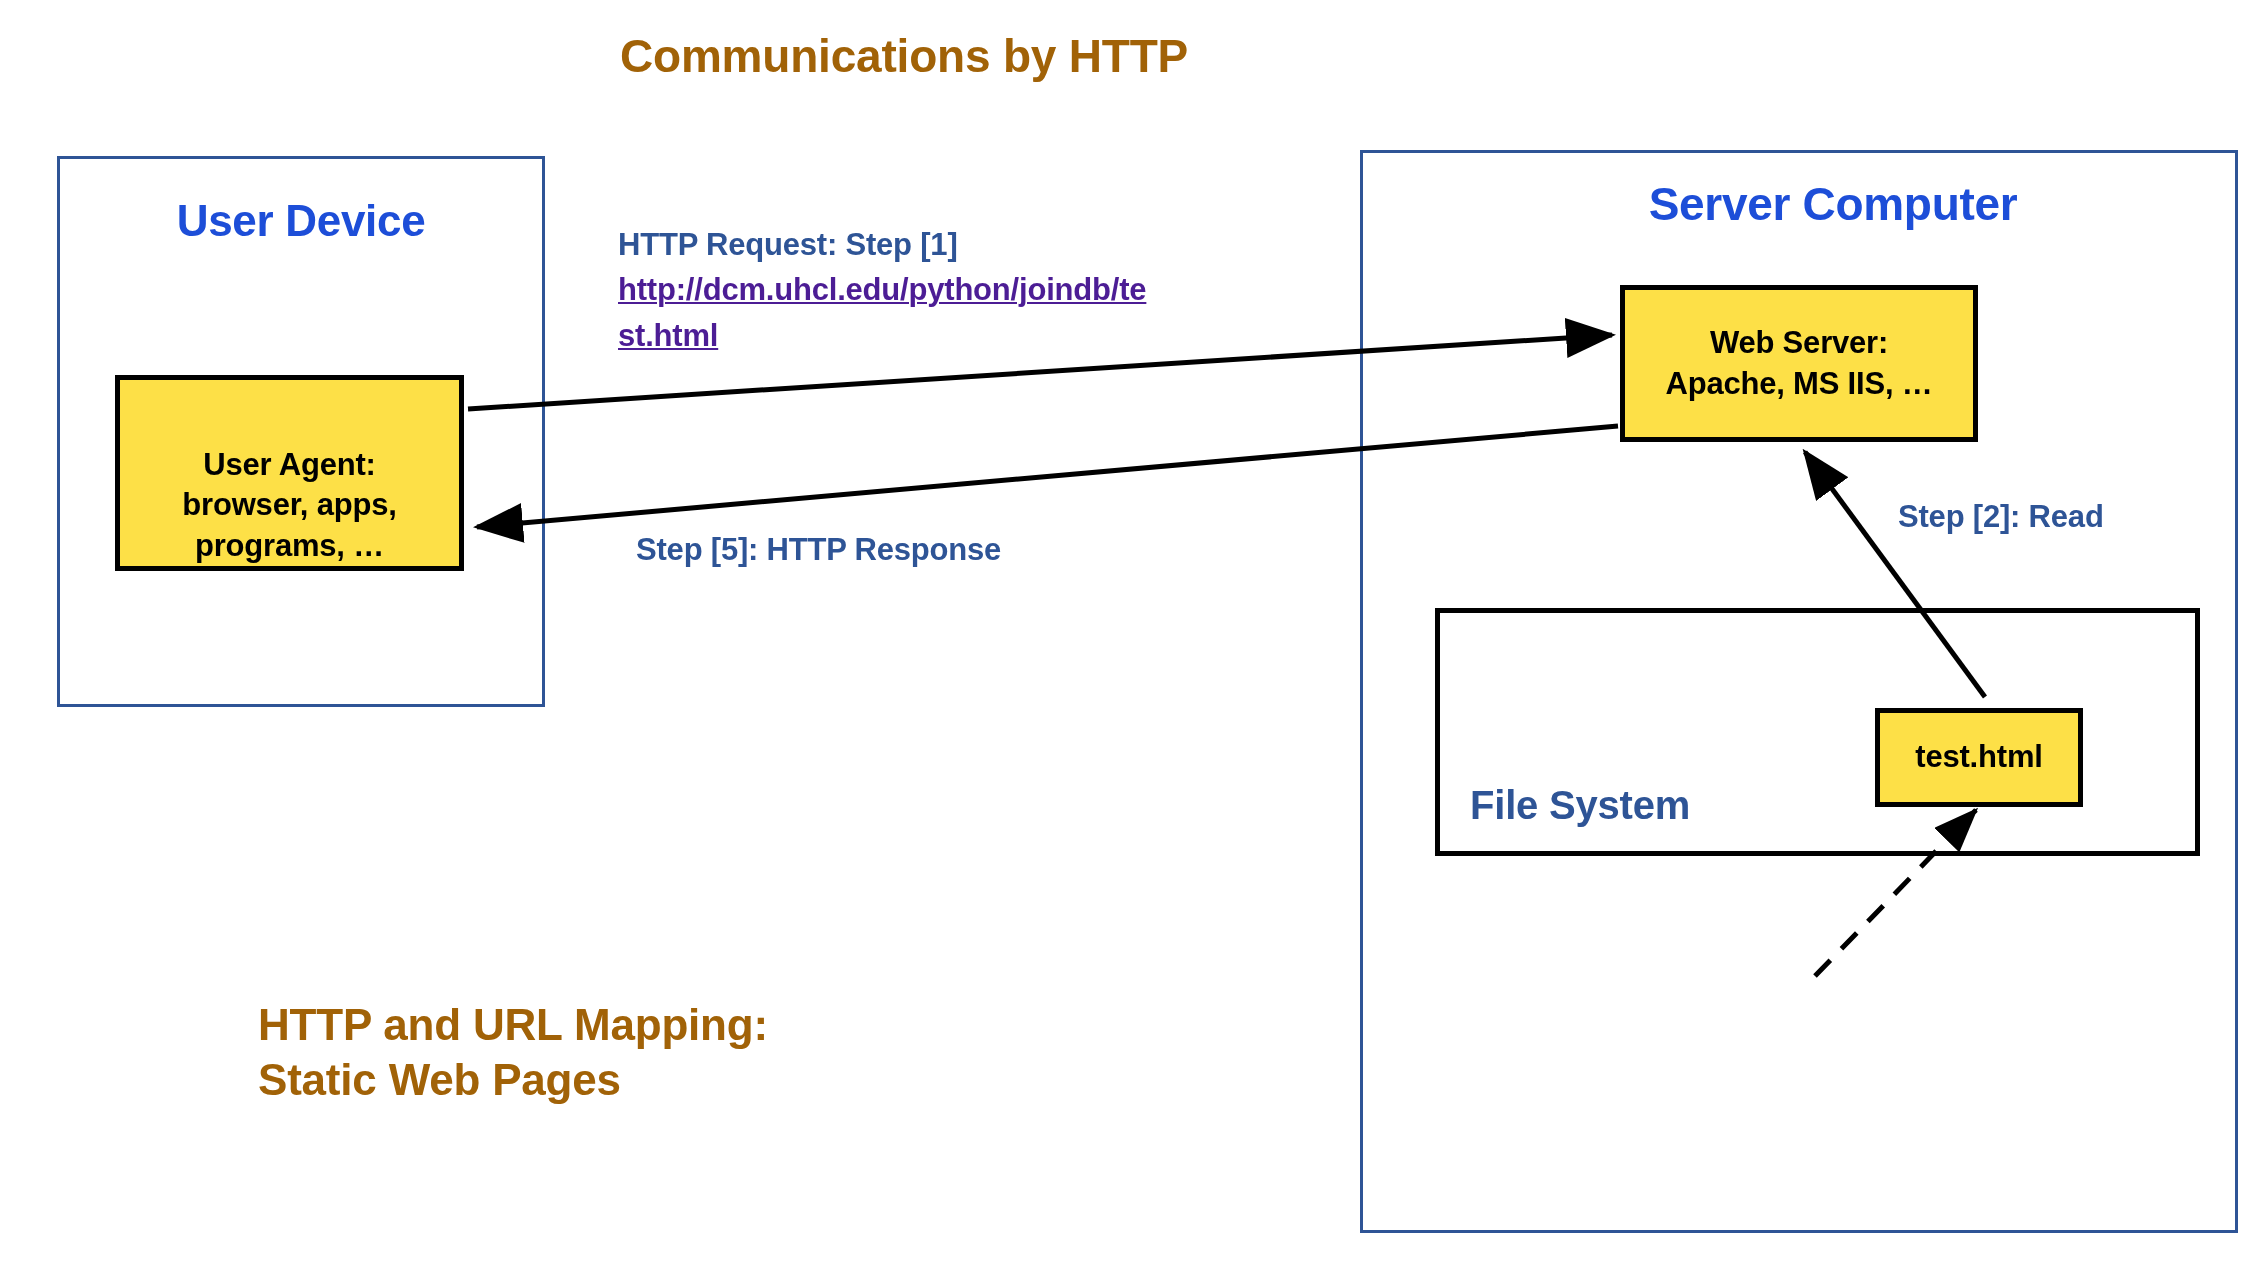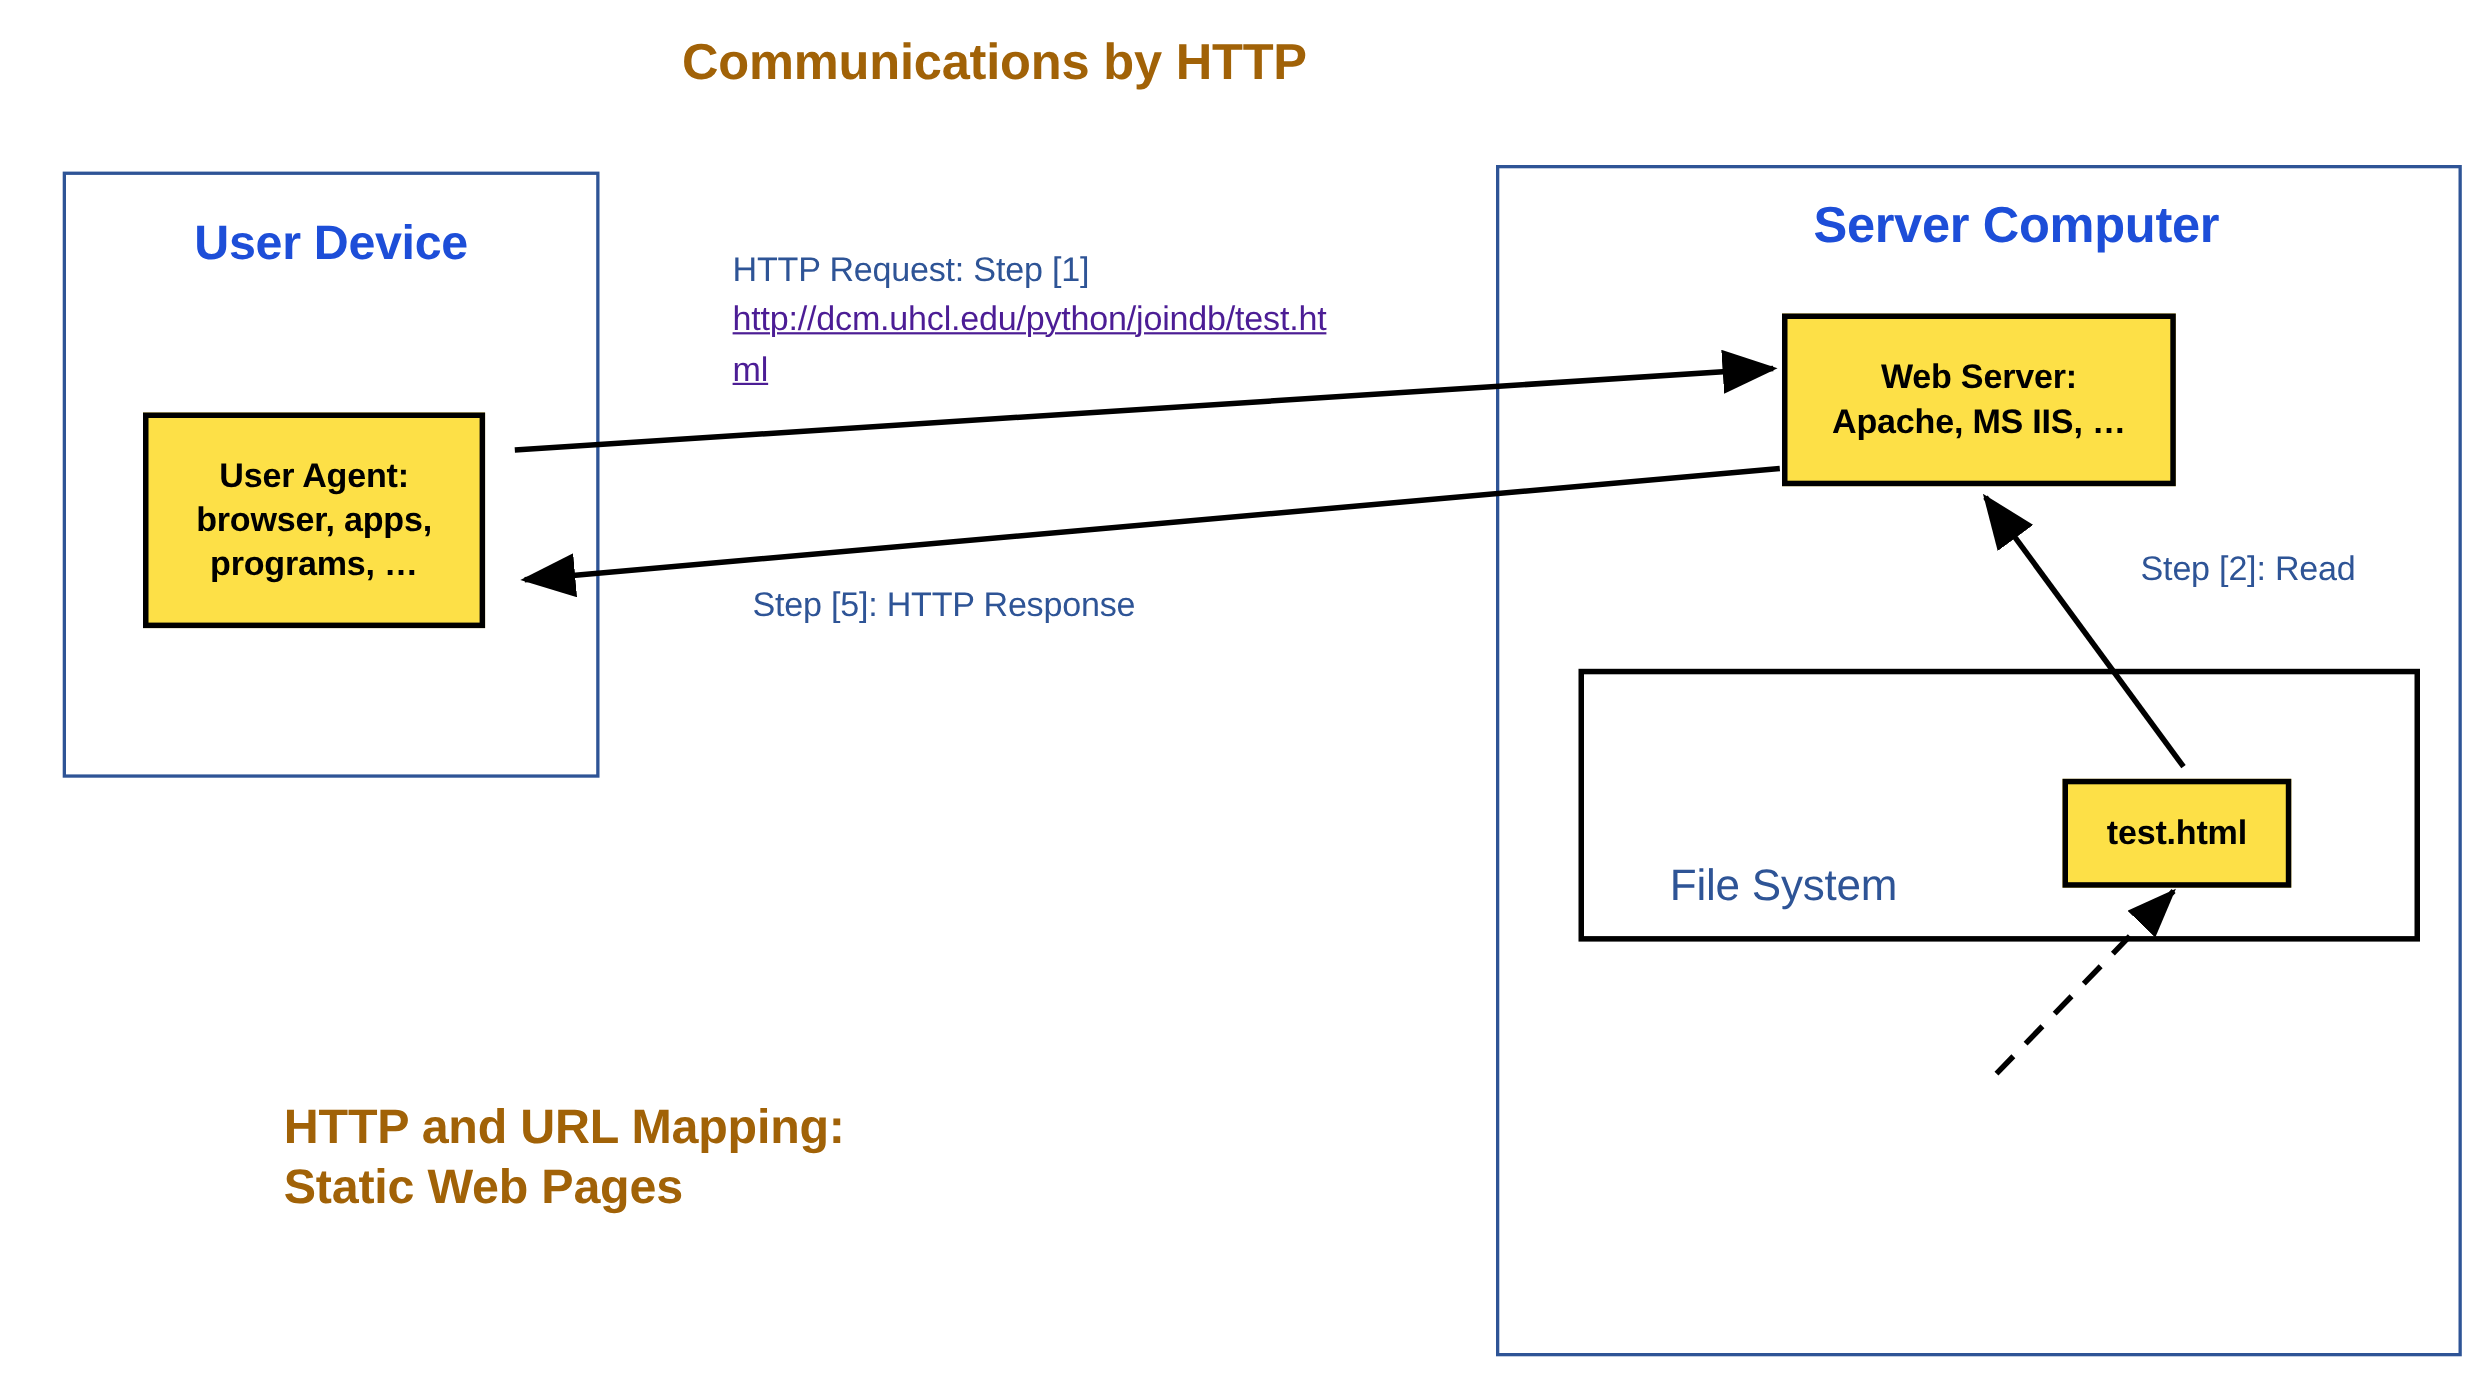--- a/index.html
+++ b/index.html
@@ -30,24 +30,23 @@
   .blue-heading {
     position: absolute;
     color: #1d4ed8;
     font-weight: bold;
     text-align: center;
     letter-spacing: -0.3px;
   }
   .blue-label {
     position: absolute;
     color: #2E5496;
-    font-weight: normal;
+    font-weight: bold;
     line-height: 1.46;
     letter-spacing: -0.2px;
-    margin-left: 48px;
   }
   .link-text {
     color: #4c1d95;
     text-decoration: underline;
     text-underline-offset: 2px;
     text-decoration-thickness: 2px;
   }
   .box-text {
     color: #000000;
     font-weight: bold;
@@ -97,21 +96,21 @@
 
   <div class="brown-title" style="left:620px; top:28px; font-size:46px;">Communications by HTTP</div>
 
   <div class="brown-title" style="left:258px; top:998px; font-size:44px;">HTTP and URL Mapping:
 Static Web Pages</div>
 
   <div class="outer-box" style="left:57px; top:156px; width:488px; height:551px;"></div>
 
   <div class="blue-heading" style="left:57px; top:196px; width:488px; font-size:44px;">User Device</div>
 
-  <div class="black-box" style="left:130px; top:375px; width:311px; height:196px;">
+  <div class="black-box" style="left:115px; top:375px; width:349px; height:196px;align-items:flex-end;">
     <div class="box-text" style="font-size:31px;">User Agent:
 browser, apps,
 programs, …</div>
   </div>
 
   <div class="outer-box" style="left:1360px; top:150px; width:878px; height:1083px;"></div>
 
   <div class="blue-heading" style="left:1360px; top:177px; width:878px; font-size:46px;padding-left:34px;">Server Computer</div>
 
   <div class="black-box" style="left:1620px; top:285px; width:358px; height:157px;">

